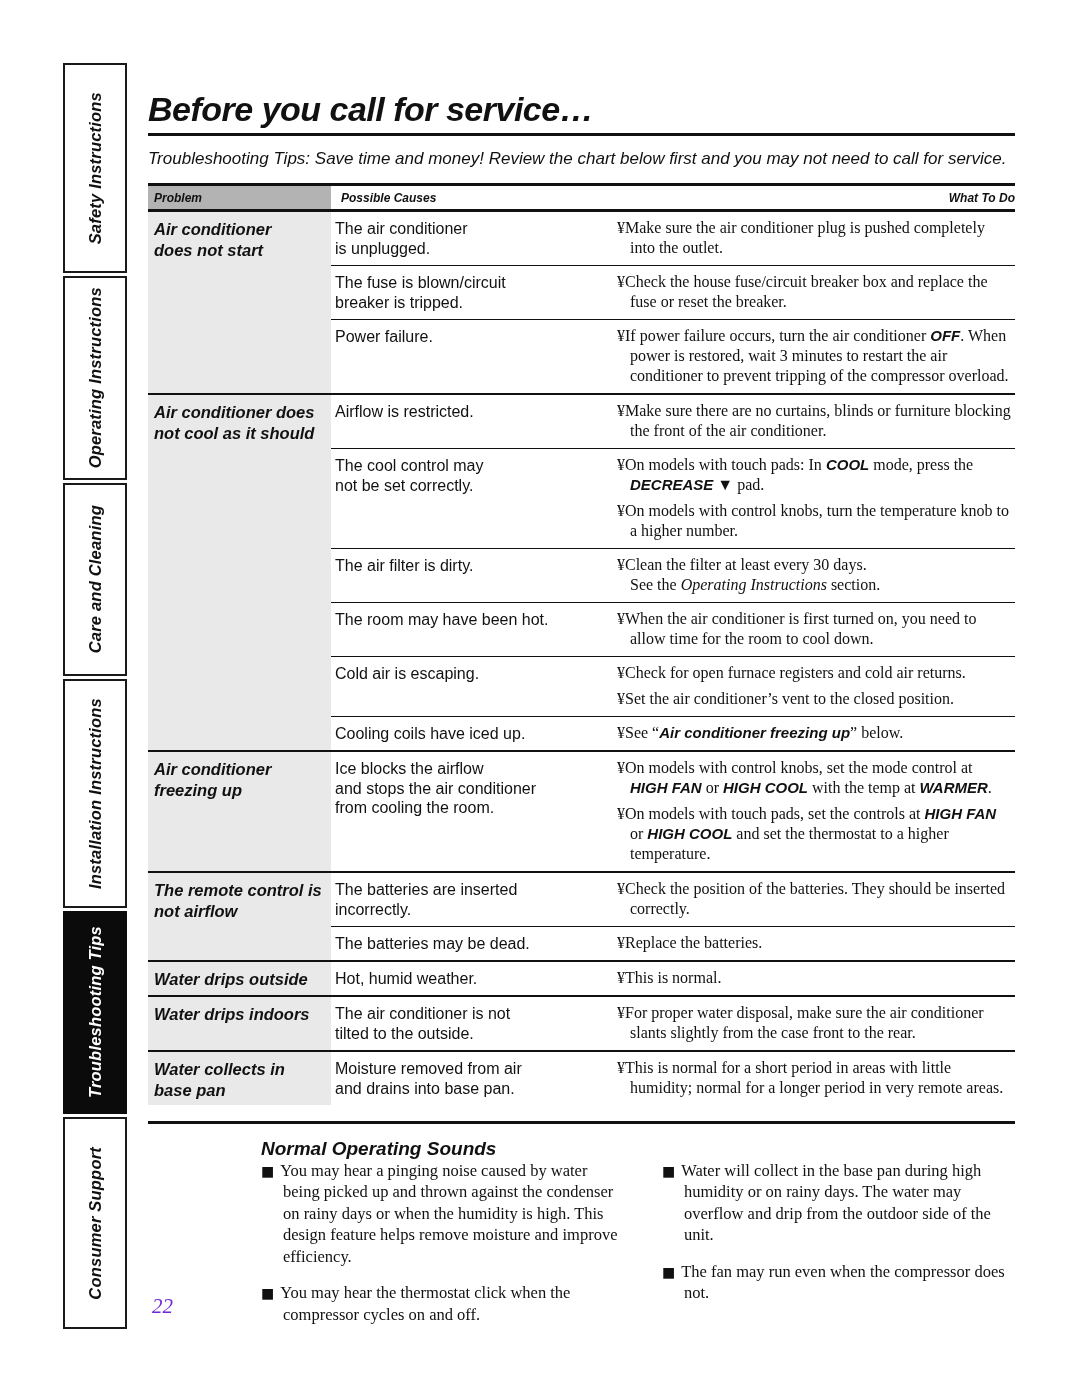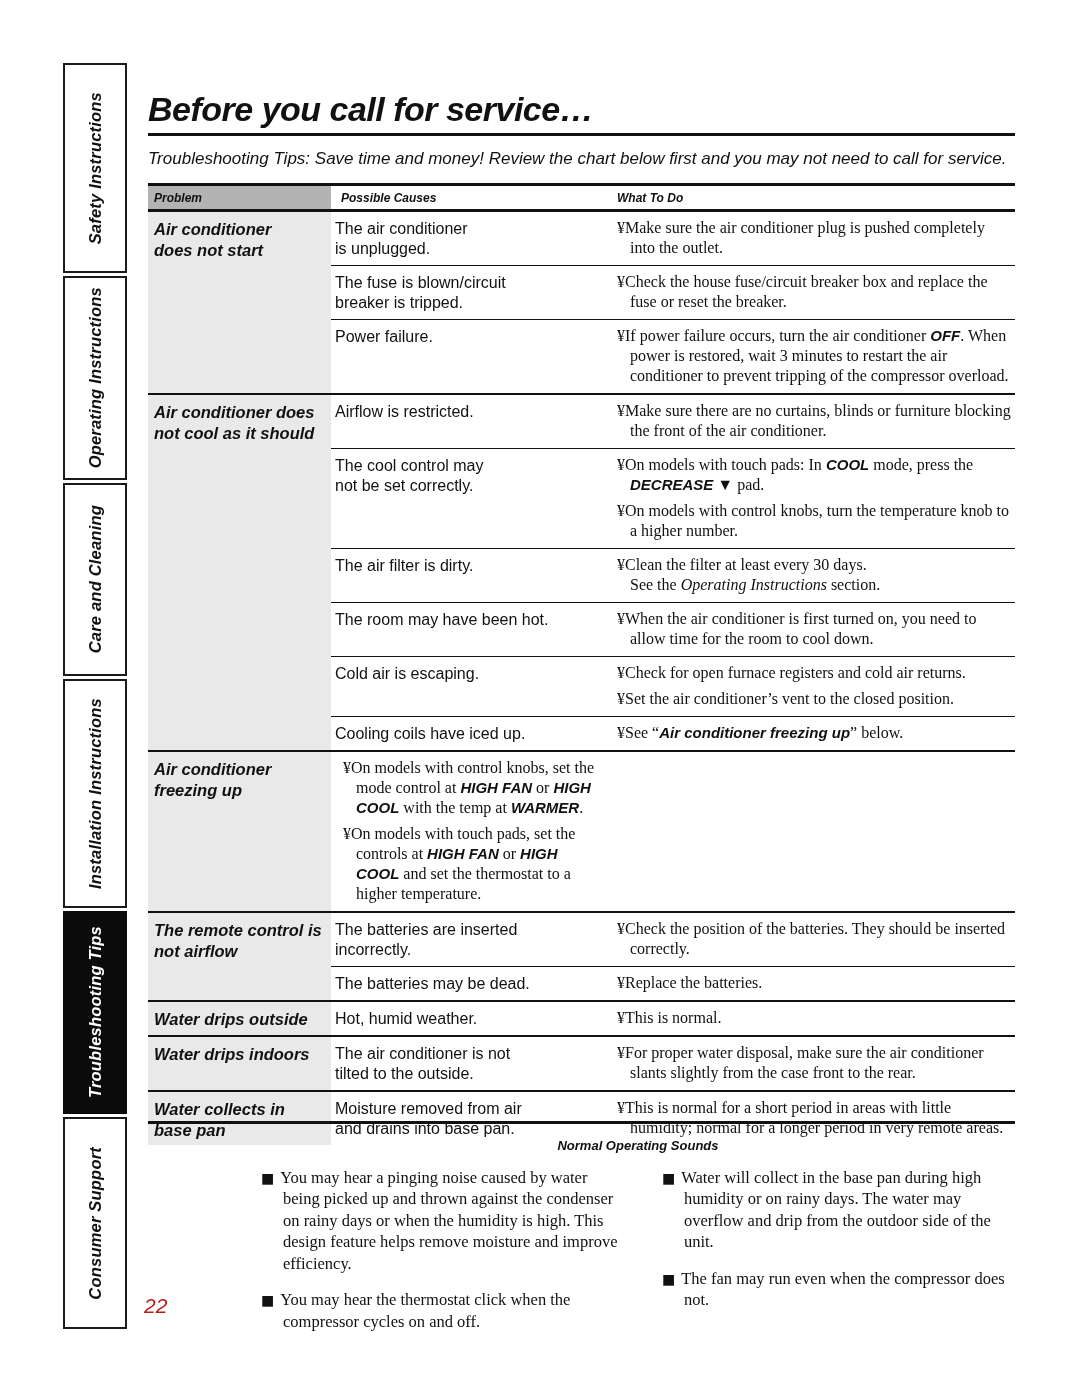--- a/index.html
+++ b/index.html
@@ -25,50 +25,50 @@
   .title{margin:88px 0 0 0;font-size:34px;font-weight:bold;font-style:italic;letter-spacing:-.5px;}
   .title-rule{height:3px;background:#111;margin-top:4px;}
   .subtitle{margin-top:13px;font-style:italic;font-size:17px;}
 
   
   .table-wrap{margin-top:14px;border-top:3px solid #111;}
   .thead{display:grid;grid-template-columns:183px 274px 1fr;border-bottom:3px solid #111;}
   .th{font-weight:bold;font-style:italic;font-size:12px;padding:5px 0 4px;}
   .th-problem{background:#b3b3b3;padding-left:6px;}
   .th-cause{padding-left:10px;}
-  .th-todo{padding-left:12px;}
+  .th-todo{padding-left:12px;text-align:right;}
 
   .group{display:grid;grid-template-columns:183px 1fr;border-top:2px solid #111;}
   .group:first-child{border-top:none;}
   .cell-problem{background:#e9e9e9;font-weight:bold;font-style:italic;font-size:16.5px;
                 line-height:1.25;padding:7px 2px 4px 6px;white-space:pre-line;}
   .row{display:grid;grid-template-columns:274px 1fr;border-top:1px solid #111;}
   .row:first-child{border-top:none;}
   .cell-cause{font-size:16px;line-height:1.22;padding:7px 6px 6px 4px;white-space:pre-line;}
   .cell-todo{font-family:"Liberation Serif","DejaVu Serif",serif;font-size:16px;line-height:1.25;
              padding:6px 4px 7px 12px;}
   .todo-item{margin:0 0 6px 0;padding-left:13px;text-indent:-13px;white-space:pre-line;}
   .todo-item:last-child{margin-bottom:0;}
   .seg-b{font-family:"Liberation Sans",sans-serif;font-weight:bold;font-style:italic;font-size:15px;}
   .seg-i{font-style:italic;}
 
   
   .sounds-rule{position:absolute;left:148px;top:1121px;width:867px;height:3px;background:#111;}
   .sounds{position:absolute;left:261px;top:1138px;width:754px;}
-  .sounds-title{font-weight:bold;font-style:italic;font-size:13px;text-align:center;}
-  .sounds-cols{display:flex;gap:40px;margin-top:14px;}
+  .sounds-title{font-weight:bold;font-style:italic;font-size:19px;}
+  .sounds-cols{display:flex;gap:40px;}
   .sounds-col{font-family:"Liberation Serif","DejaVu Serif",serif;font-size:16.5px;line-height:1.3;}
   .sc0{width:368px;}
   .sc1{width:360px;}
   .sound-item{margin:0 0 15px 0;padding-left:22px;text-indent:-22px;}
   .sound-item:last-child{margin-bottom:0;}
   .sqmark{font-family:"DejaVu Sans",sans-serif;font-size:14px;margin-right:6px;}
 
-  .page-number{position:absolute;left:144px;top:1294px;font-family:Liberation Sans, sans-serif;
-               font-style:italic;font-size:21px;color:#b91c1c;}
+  .page-number{position:absolute;left:152px;top:1294px;font-family:Liberation Serif, serif;
+               font-style:italic;font-size:21px;color:#6d28d9;}
 </style>
 </head>
 <body>
 
 <div class="page">
 
   <div class="tab t1">
     <span>Safety Instructions</span>
   </div>
   <div class="tab t2">
@@ -169,20 +169,23 @@
                   <p class="todo-item"><span class="ymark">¥</span><span class="seg-n">See “</span><span class="seg-b">Air conditioner freezing up</span><span class="seg-n">” below.</span></p>
                 </div>
               </div>
             </div>
           </div>
           <div class="group">
             <div class="cell-problem">Air conditioner
 freezing up</div>
             <div class="rows">
               <div class="row">
+                <div class="cell-cause">Ice blocks the airflow
+and stops the air conditioner
+from cooling the room.</div>
                 <div class="cell-todo">
                   <p class="todo-item"><span class="ymark">¥</span><span class="seg-n">On models with control knobs, set the mode control at </span><span class="seg-b">HIGH FAN</span><span class="seg-n"> or </span><span class="seg-b">HIGH COOL</span><span class="seg-n"> with the temp at </span><span class="seg-b">WARMER</span><span class="seg-n">.</span></p>
                   <p class="todo-item"><span class="ymark">¥</span><span class="seg-n">On models with touch pads, set the controls at </span><span class="seg-b">HIGH FAN</span><span class="seg-n"> or </span><span class="seg-b">HIGH COOL</span><span class="seg-n"> and set the thermostat to a higher temperature.</span></p>
                 </div>
               </div>
             </div>
           </div>
           <div class="group">
             <div class="cell-problem">The remote control is
 not airflow</div>

